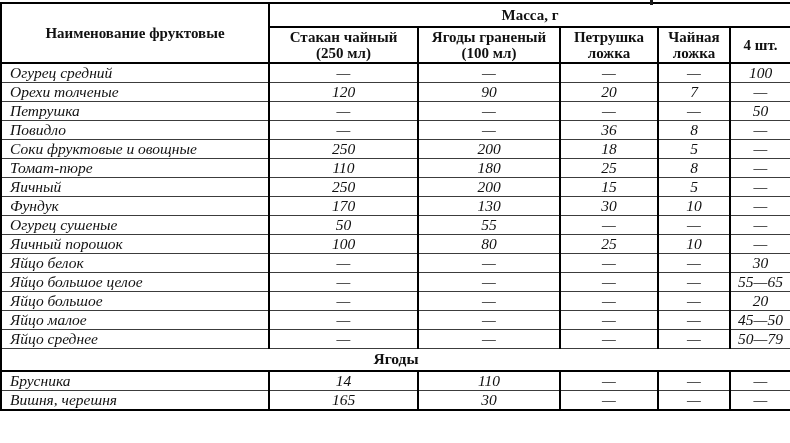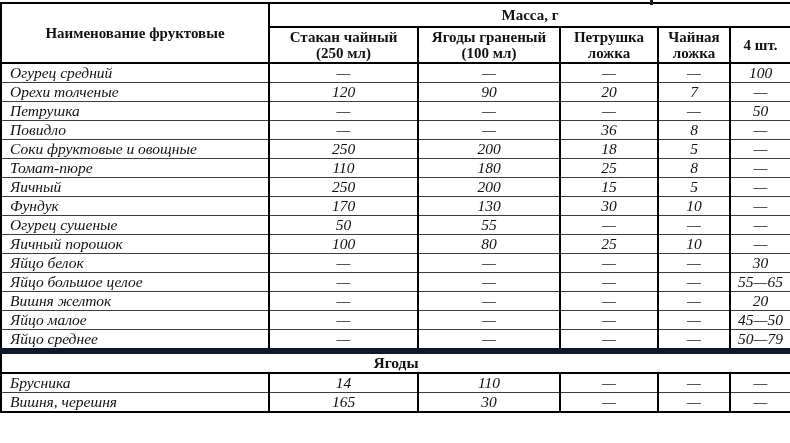--- a/index.html
+++ b/index.html
@@ -52,21 +52,21 @@
   thead tr.header-cols { height: 34px; }
   tbody tr { height: 19px; }
   tbody tr.section-row { height: 22px; }
   tbody tr:nth-last-child(-n+2) { height: 17px; }
   td.name-cell { text-align: left; padding-left: 8px; }
   td.value-cell { text-align: center; }
   tr.section-row td {
     font-style: normal;
     font-weight: bold;
     text-align: center;
-    border-top: 6px solid #0f172a;
+    border-top: 1px solid #0f172a;
     border-bottom: 2px solid #000000;
   }
 </style>
 </head>
 <body>
 
 <div class="artifact-tick"></div>
 
 <table class="weights">
   <colgroup>
@@ -195,21 +195,21 @@
       </tr>
       <tr>
         <td class="name-cell">Яйцо большое целое</td>
         <td class="value-cell">—</td>
         <td class="value-cell">—</td>
         <td class="value-cell">—</td>
         <td class="value-cell">—</td>
         <td class="value-cell">55—65</td>
       </tr>
       <tr>
-        <td class="name-cell">Вишня желток</td>
+        <td class="name-cell">Яйцо большое</td>
         <td class="value-cell">—</td>
         <td class="value-cell">—</td>
         <td class="value-cell">—</td>
         <td class="value-cell">—</td>
         <td class="value-cell">20</td>
       </tr>
       <tr>
         <td class="name-cell">Яйцо малое</td>
         <td class="value-cell">—</td>
         <td class="value-cell">—</td>

